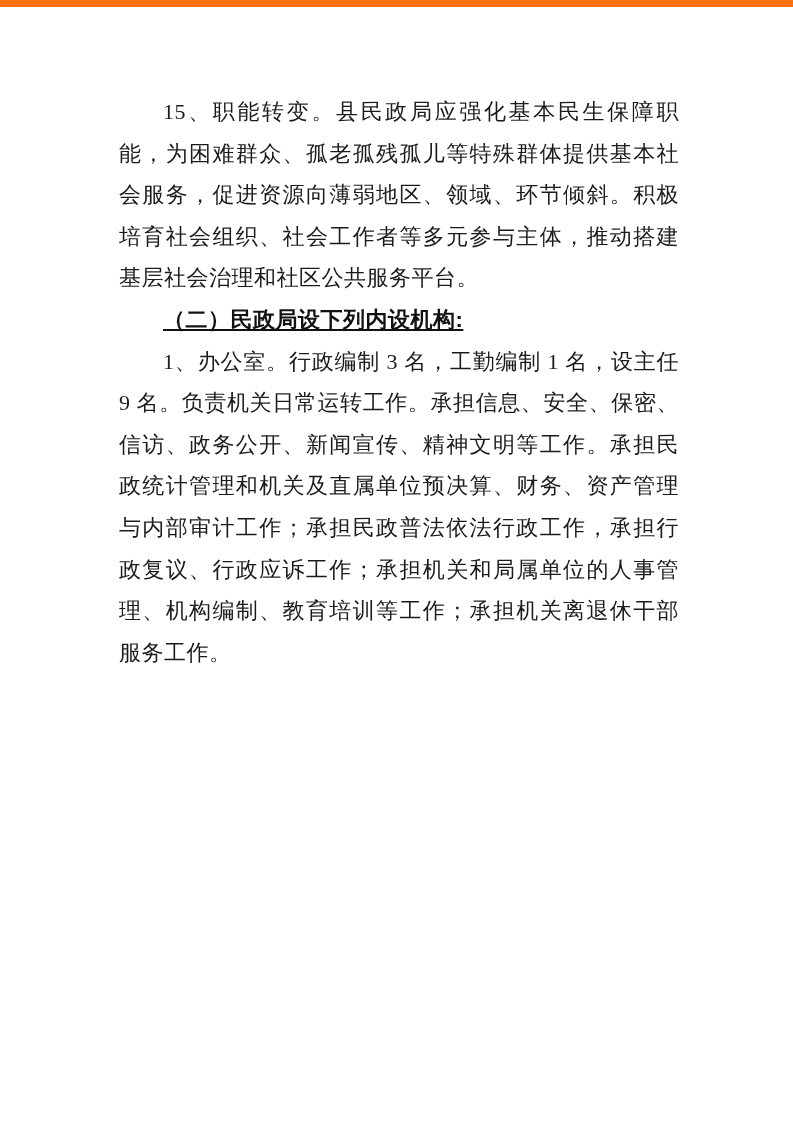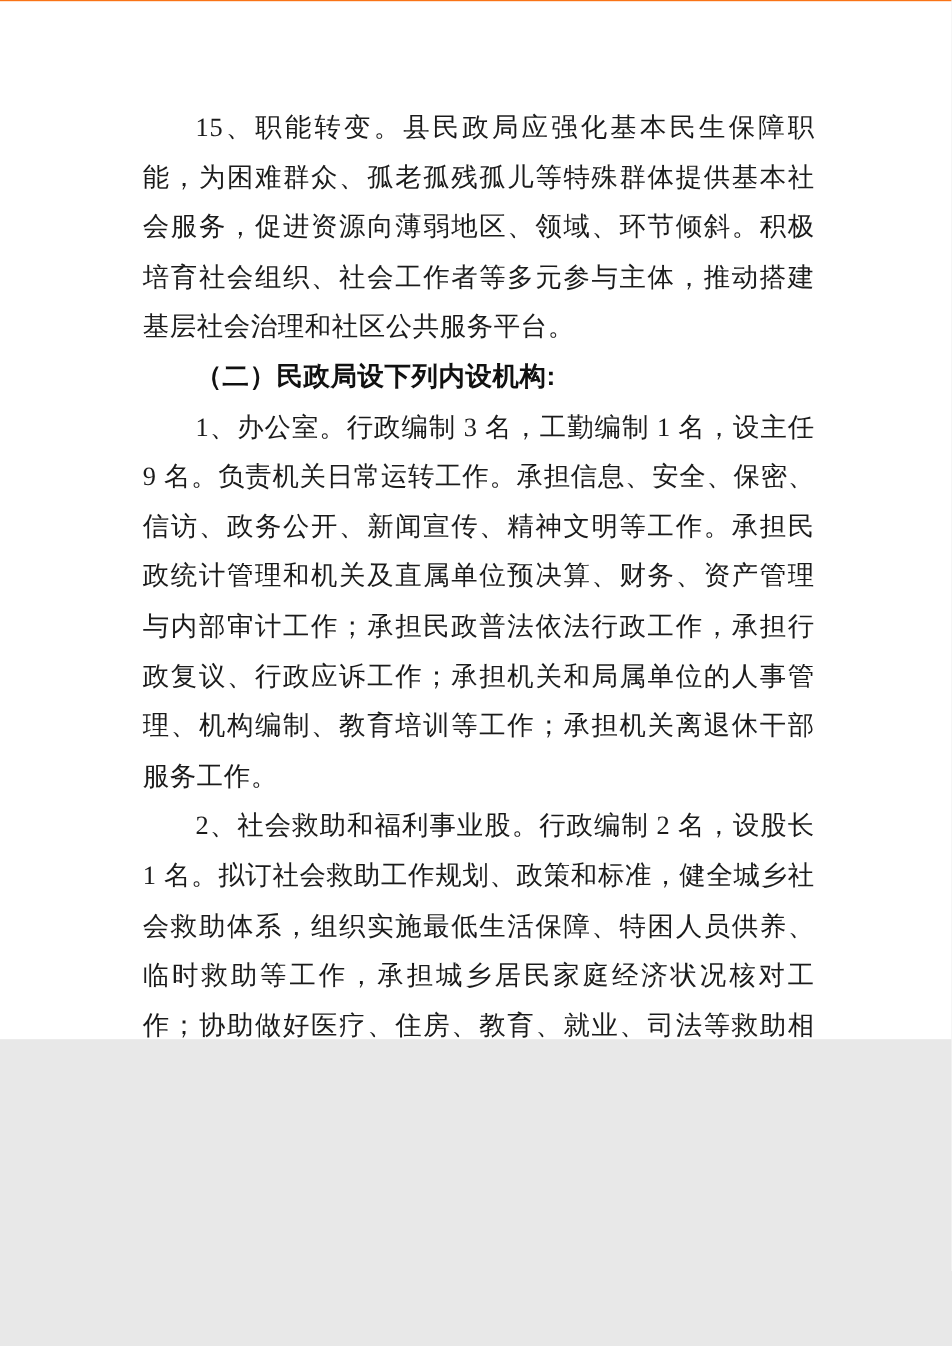--- a/index.html
+++ b/index.html
@@ -8,25 +8,25 @@
   }
   body {
     width: 793px;
     height: 1122px;
     background: #e8e8e8;
     font-family: "Liberation Serif", "DejaVu Serif", serif;
   }
   .page {
     position: relative;
     width: 793px;
-    height: 866px;
+    height: 1122px;
     background: #ffffff;
     overflow: hidden;
     box-sizing: border-box;
-    border-top: 1px solid #f97316;
+    border-top: 7px solid #f97316;
   }
   .content {
     position: absolute;
     left: 119px;
     top: 84px;
     width: 560px;
     font-size: 22px;
     line-height: 41.6px;
     text-align: justify;
     letter-spacing: 0.5px;
@@ -36,25 +36,25 @@
     padding: 0;
     text-indent: 2em;
   }
   .body-para {
     font-family: "Liberation Serif", "DejaVu Serif", serif;
     font-weight: normal;
   }
   .heading-para {
     font-family: "Liberation Sans", "DejaVu Sans", sans-serif;
     font-weight: bold;
+    text-decoration: underline;
   }
 </style>
 </head>
 <body>
 
 <div class="page" style="background: rgb(255, 255, 255);">
   <div class="content" style="color: rgb(27, 27, 27);">
     <p class="body-para">15、职能转变。县民政局应强化基本民生保障职能，为困难群众、孤老孤残孤儿等特殊群体提供基本社会服务，促进资源向薄弱地区、领域、环节倾斜。积极培育社会组织、社会工作者等多元参与主体，推动搭建基层社会治理和社区公共服务平台。</p>
     <p class="heading-para" style="color: rgb(17, 17, 17);">（二）民政局设下列内设机构:</p>
     <p class="body-para">1、办公室。行政编制 3 名，工勤编制 1 名，设主任 9 名。负责机关日常运转工作。承担信息、安全、保密、信访、政务公开、新闻宣传、精神文明等工作。承担民政统计管理和机关及直属单位预决算、财务、资产管理与内部审计工作；承担民政普法依法行政工作，承担行政复议、行政应诉工作；承担机关和局属单位的人事管理、机构编制、教育培训等工作；承担机关离退休干部服务工作。</p>
-    <p class="body-para">2、社会救助和福利事业股。行政编制 2 名，设股长 1 名。拟订社会救助工作规划、政策和标准，健全城乡社会救助体系，组织实施最低生活保障、特困人员供养、临时救助等工作，承担城乡居民家庭经济状况核对工作；协助做好医疗、住房、教育、就业、司法等救助相关衔接工作；承担社会救助补助资金的分配和监督管理；协调推进农村留守老年人关爱服务工作；承担儿童福利、孤弃儿童保障、儿童救助等保护工作，健全农村留守儿童关爱服务体系及困境儿童保障制度并指导实施；拟定养老服务体系建设政策、标准，拟</p>
   </div>
 </div>
 
 </body></html>

